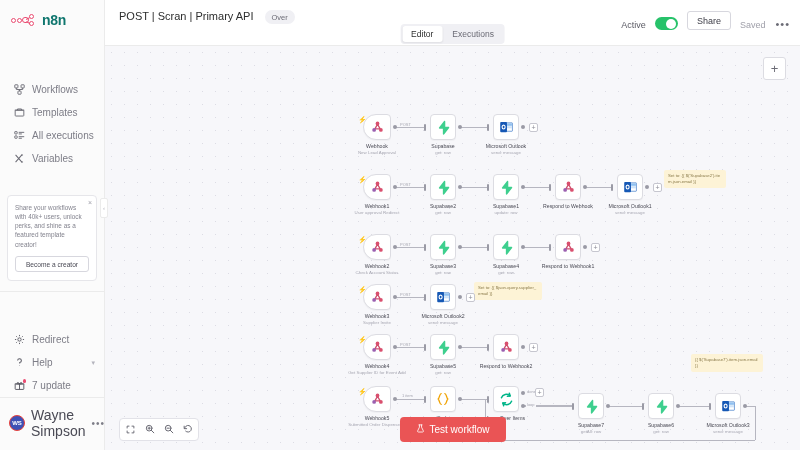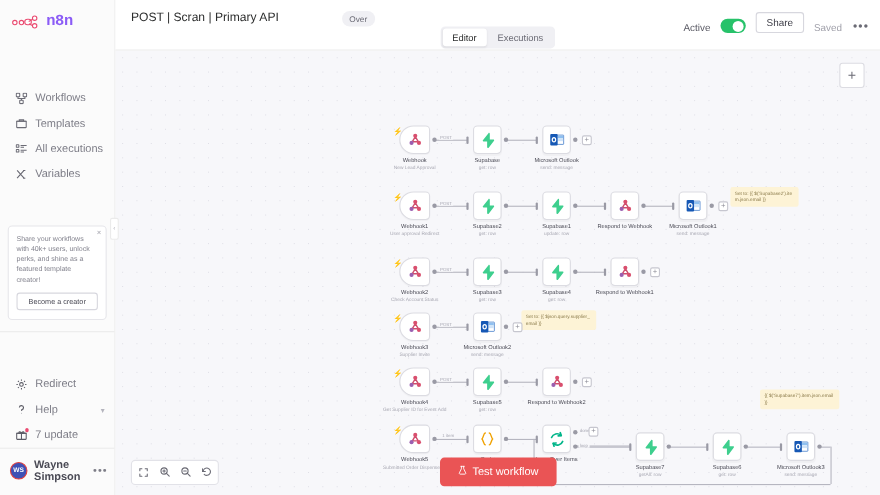--- a/index.html
+++ b/index.html
@@ -26,21 +26,21 @@
   .logo-mark i {
     position: absolute; border-radius: 50%; border: 1.6px solid #ea4b71; background: #fff;
   }
   .logo-mark i.d1 { width: 5px; height: 5px; left: 0px; top: 4px; }
   .logo-mark i.d2 { width: 5px; height: 5px; left: 5.5px; top: 4px; }
   .logo-mark i.d3 { width: 6.5px; height: 6.5px; left: 11px; top: 3px; }
   .logo-mark i.d4 { width: 5px; height: 5px; left: 18px; top: 0px; }
   .logo-mark i.d5 { width: 5px; height: 5px; left: 18px; top: 7.5px; }
   .logo-mark s.l1 { position:absolute; height:1.4px; background:#ea4b71; width:4px; left:15px; top:4px; transform:rotate(-28deg); }
   .logo-mark s.l2 { position:absolute; height:1.4px; background:#ea4b71; width:4px; left:15px; top:8px; transform:rotate(28deg); }
-  .logo-text { font-size: 14px; font-weight: 700; color: #8b5cf6; letter-spacing: -0.3px; font-family: Liberation Mono, monospace; }
+  .logo-text { font-size: 14px; font-weight: 700; color: #0f766e; letter-spacing: -0.3px; }
 
   .nav { display: flex; flex-direction: column; margin-top: 36px; }
   .nav-item {
     display: flex; align-items: center; gap: 7px;
     padding: 6px 0 6px 14px; cursor: pointer; color: #7d7d87; font-size: 10px;
   }
   .nav-ico { width: 11px; height: 11px; flex: 0 0 11px; display:flex; align-items:center; justify-content:center; color:#6b6b75; }
   .nav-ico svg { display: block; }
 
   .spacer { flex: 1 1 auto; }
@@ -60,42 +60,42 @@
   .user-row {
     display: flex; align-items: center; gap: 6px; padding: 9px 6px 11px 9px;
     border-top: 1px solid #ebebeb; cursor: pointer;
   }
   .avatar {
     width: 16px; height: 16px; border-radius: 50%; flex:0 0 16px;
     background: #3f51b5; color: #fff; font-size: 6px; font-weight: 700;
     display: flex; align-items: center; justify-content: center;
     border: 1.5px solid #e8413c;
   }
-  .user-name { font-size: 10px; color: #4a4a55; flex: 1 1 auto; font-weight: bold; }
+  .user-name { font-size: 14px; color: #4a4a55; flex: 1 1 auto; }
   .dots { color: #7d7d87; font-size: 10px; letter-spacing: 1px; }
 
   .badge-dot {
     position: absolute; width: 3.5px; height: 3.5px; border-radius: 50%;
     background: #ea4b71; right: -1px; top: -1px;
   }
   .chev { margin-left: auto; margin-right: 9px; color: #b4b4bd; font-size: 7px; }
 
   .collapse-handle {
     position: absolute; right: -4px; top: 198px; width: 8px; height: 20px;
     background: #fff; border: 1px solid #ebebeb; border-radius: 2px;
     display: flex; align-items: center; justify-content: center;
     font-size: 6px; color: #b0b0ba; cursor: pointer; z-index: 30;
   }
 
   
   #main { flex: 1 1 auto; position: relative; height: 450px; display: flex; flex-direction: column; }
 
   #topbar {
     height: 46px; flex: 0 0 46px; background: #fff; border-bottom: 1px solid #ebebeb;
-    display: flex; align-items: flex-start; padding: 10px 9px 0 14px; position: relative; z-index: 20; gap: 46px;
+    display: flex; align-items: flex-start; padding: 10px 9px 0 14px; position: relative; z-index: 20;
   }
   .wf-title { font-size: 11px; color: #2d2e2e; font-weight: 400; }
   .wf-tag {
     margin-left: 11px; background: #f0f0f4; border-radius: 8px; padding: 2.5px 7px;
     font-size: 7.5px; color: #6b6b75; cursor: pointer;
   }
   .top-right { margin-left: auto; display: flex; align-items: flex-end; gap: 9px; padding-top: 1px; }
   .active-lbl { font-size: 9px; color: #5a5a64; }
   .toggle {
     width: 23px; height: 13px; border-radius: 7px; background: #27c26a; position: relative; cursor: pointer;

